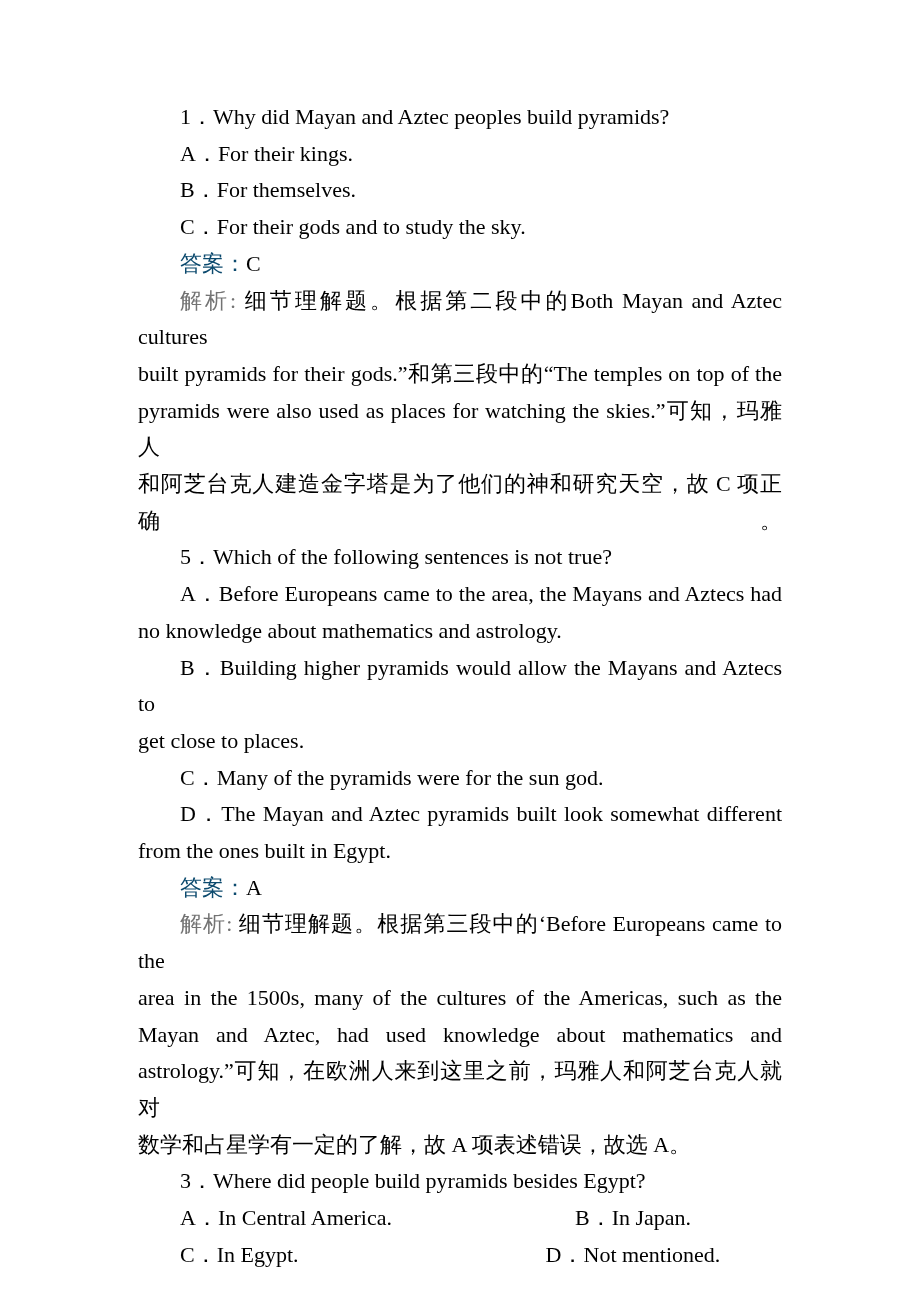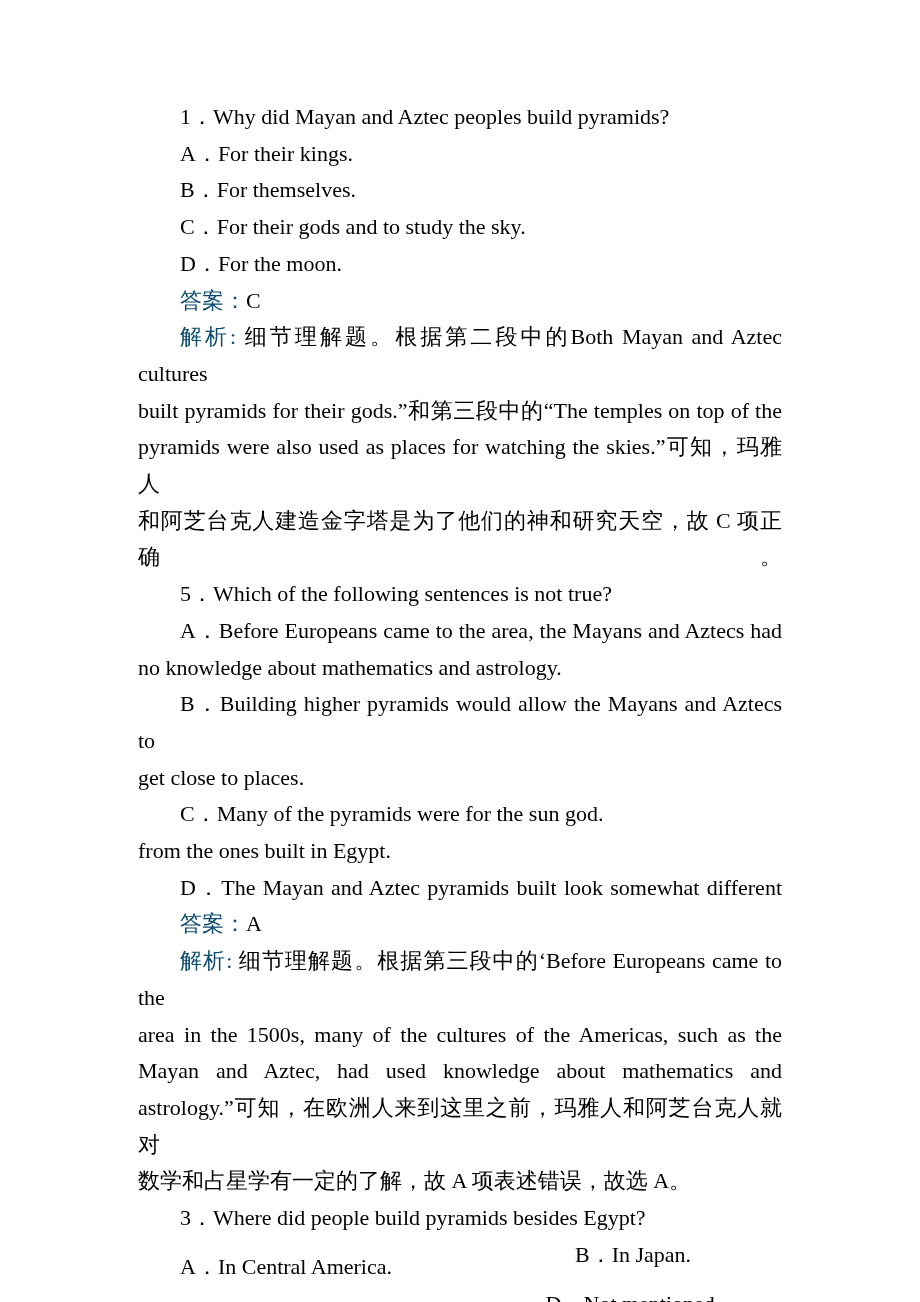--- a/index.html
+++ b/index.html
@@ -25,53 +25,52 @@
     color: #000000;
     text-align: left;
   }
   .line { min-height: 36.7px; white-space: normal; }
   .ind  { text-indent: 42px; }
   .just {
     text-align: justify;
     text-align-last: justify;
   }
   .red  { color: #0c4a6e; }
-  .blue { color: #0c4a6e; }
+  .blue { color: #737373; }
   .row  { display: flex; }
-  .row .c1 { width: 346px; text-indent: 42px; margin-top: 12px; }
+  .row .c1 { width: 346px; text-indent: 42px; }
   .row .c2 { flex: 1; text-align: center; }
 </style>
 </head>
 <body>
 
 <div class="page">
   <div class="content">
 
     <section>
       <div class="line ind">1．Why did Mayan and Aztec peoples build pyramids?</div>
       <div class="line ind">A．For their kings.</div>
       <div class="line ind">B．For themselves.</div>
       <div class="line ind">C．For their gods and to study the sky.</div>
-      <div class="line ind">D．For the moon.</div>
       <div class="line ind"><span class="red">答案：</span><span>C</span></div>
       <div class="line ind just"><span class="blue">解析: </span><span>细节理解题。根据第二段中的Both Mayan and Aztec cultures</span></div>
       <div class="line just">built pyramids for their gods.”和第三段中的“The temples on top of the</div>
       <div class="line just">pyramids were also used as places for watching the skies.”可知，玛雅人</div>
       <div class="line just">和阿芝台克人建造金字塔是为了他们的神和研究天空，故 C 项正确。</div>
     </section>
 
     <section>
       <div class="line ind">5．Which of the following sentences is not true?</div>
       <div class="line ind just">A．Before Europeans came to the area, the Mayans and Aztecs had</div>
       <div class="line">no knowledge about mathematics and astrology.</div>
       <div class="line ind just">B．Building higher pyramids would allow the Mayans and Aztecs to</div>
       <div class="line">get close to places.</div>
       <div class="line ind">C．Many of the pyramids were for the sun god.</div>
+      <div class="line ind just">D．The Mayan and Aztec pyramids built look somewhat different</div>
       <div class="line">from the ones built in Egypt.</div>
-      <div class="line ind just">D．The Mayan and Aztec pyramids built look somewhat different</div>
       <div class="line ind"><span class="red">答案：</span><span>A</span></div>
       <div class="line ind just"><span class="blue">解析: </span><span>细节理解题。根据第三段中的‘Before Europeans came to the</span></div>
       <div class="line just">area in the 1500s, many of the cultures of the Americas, such as the</div>
       <div class="line just">Mayan and Aztec, had used knowledge about mathematics and</div>
       <div class="line just">astrology.”可知，在欧洲人来到这里之前，玛雅人和阿芝台克人就对</div>
       <div class="line">数学和占星学有一定的了解，故 A 项表述错误，故选 A。</div>
     </section>
 
     <section>
       <div class="line ind">3．Where did people build pyramids besides Egypt?</div>

